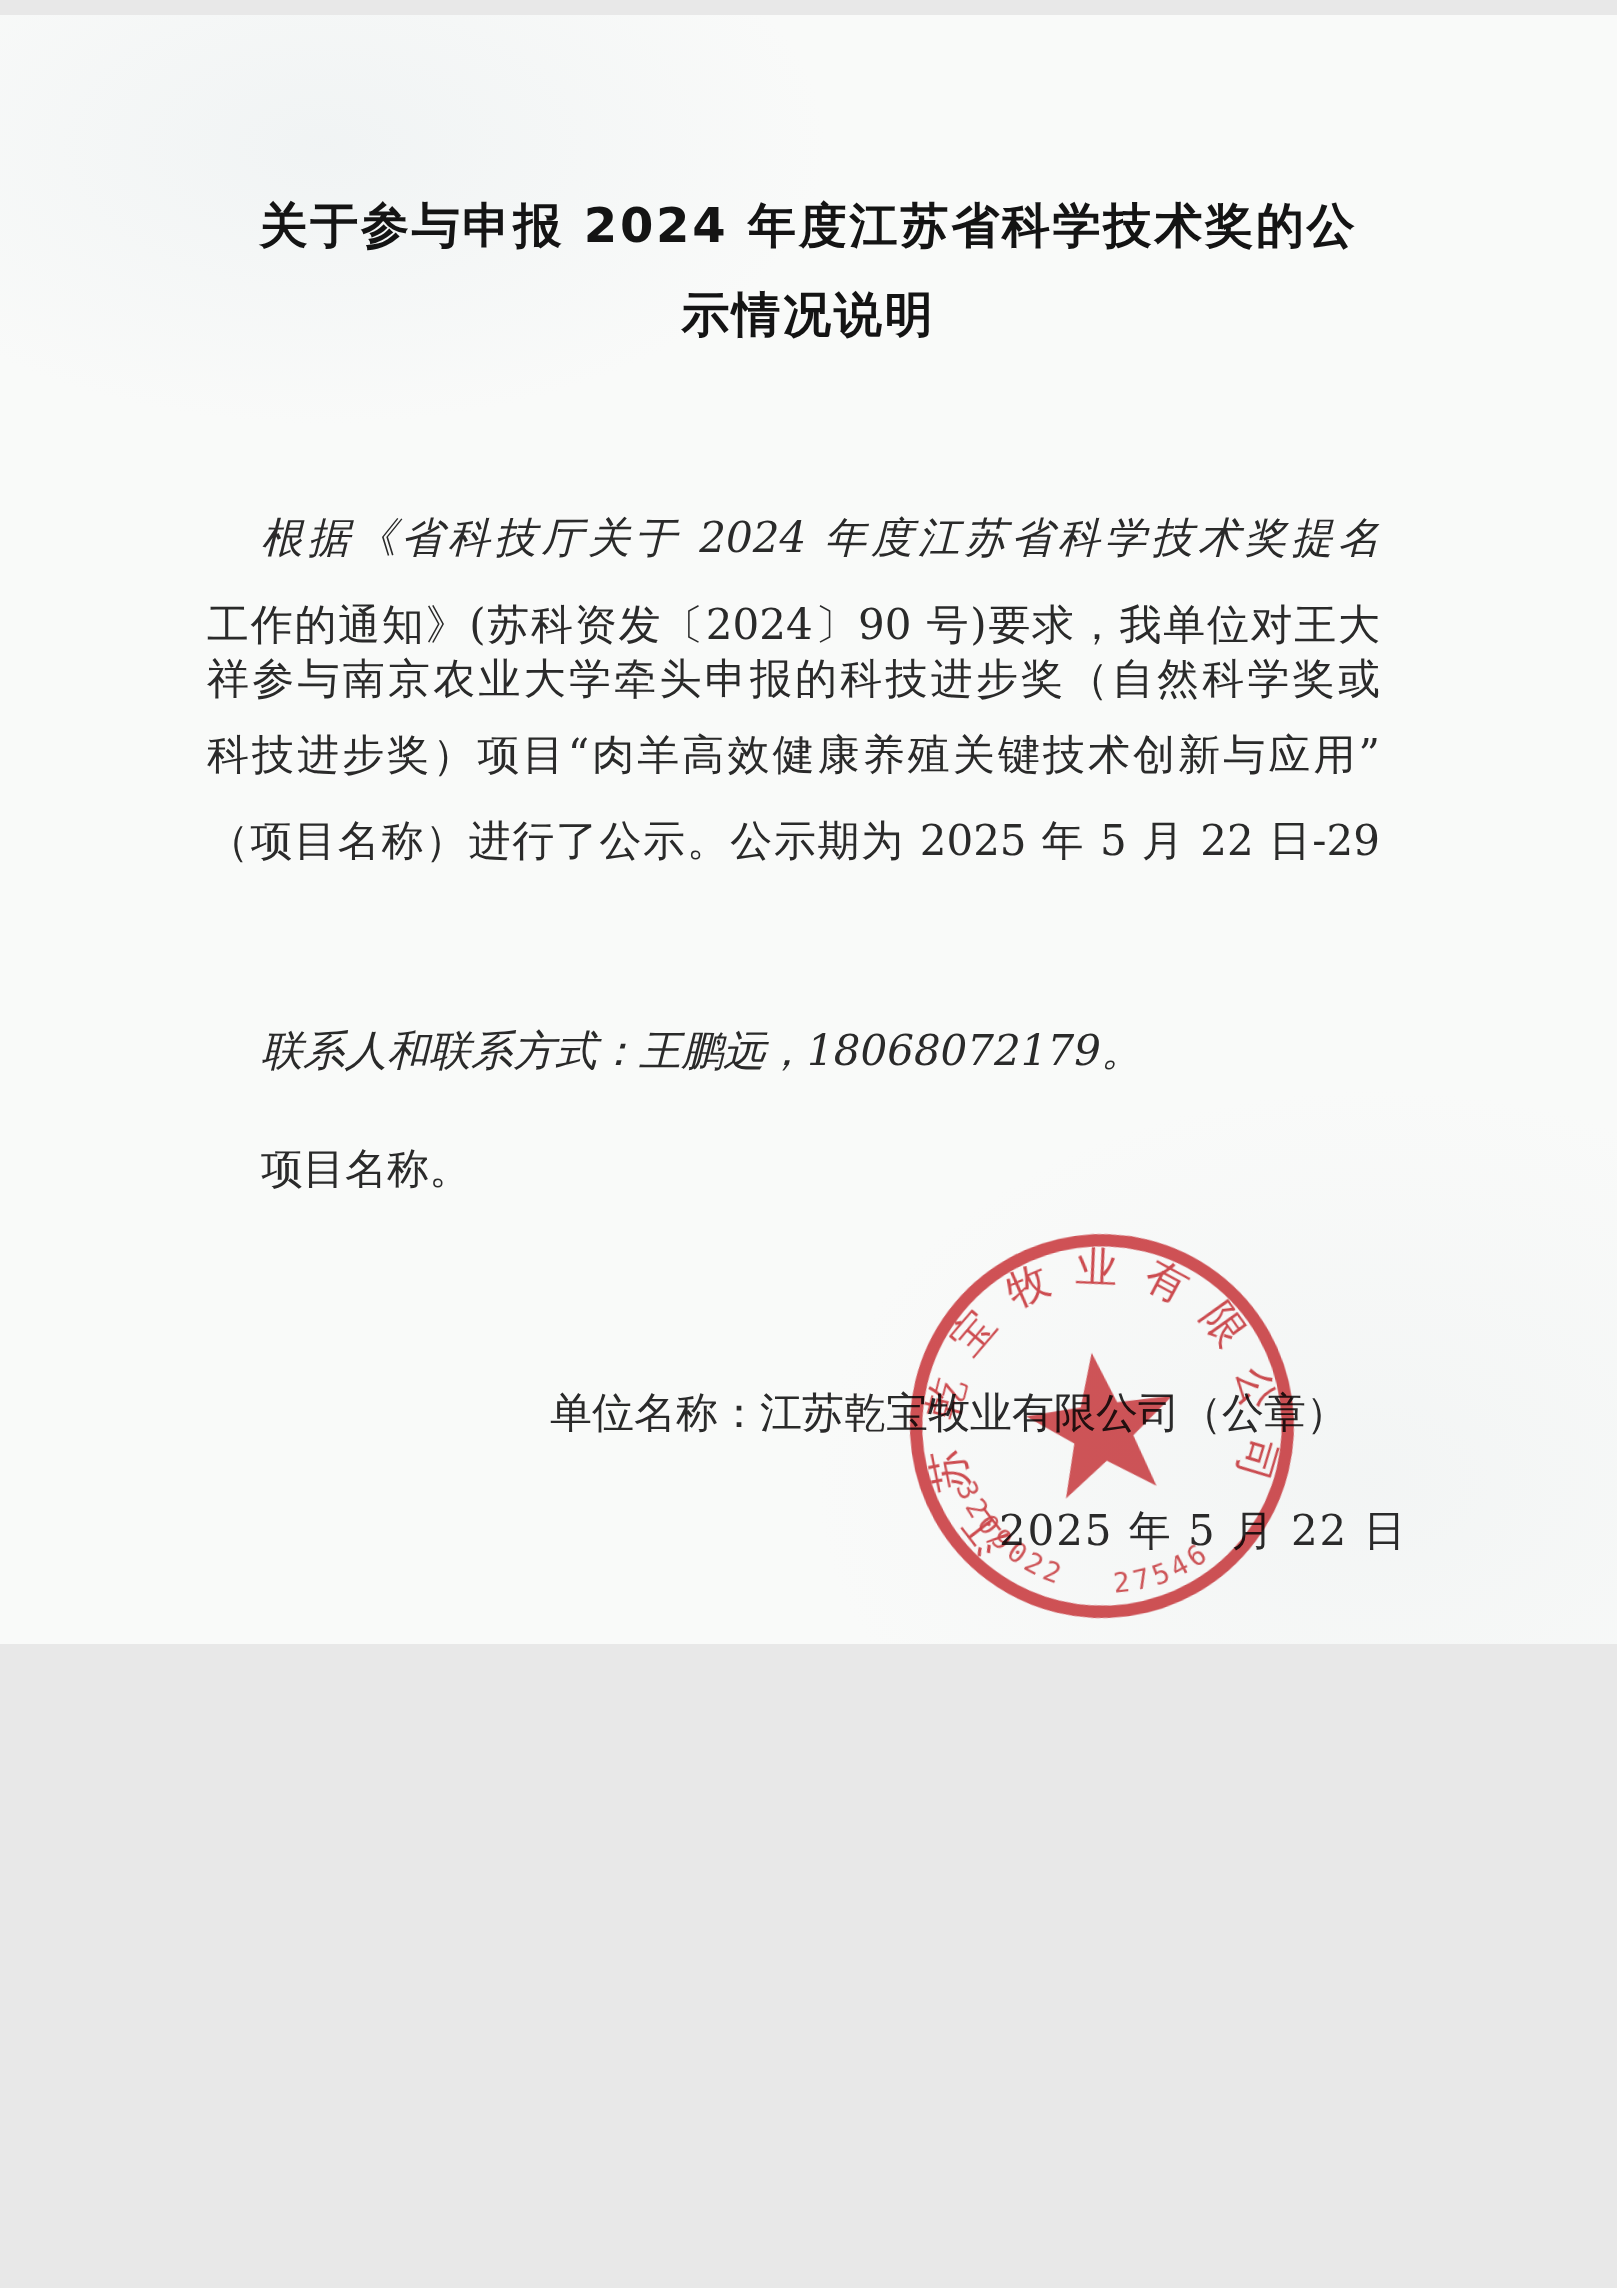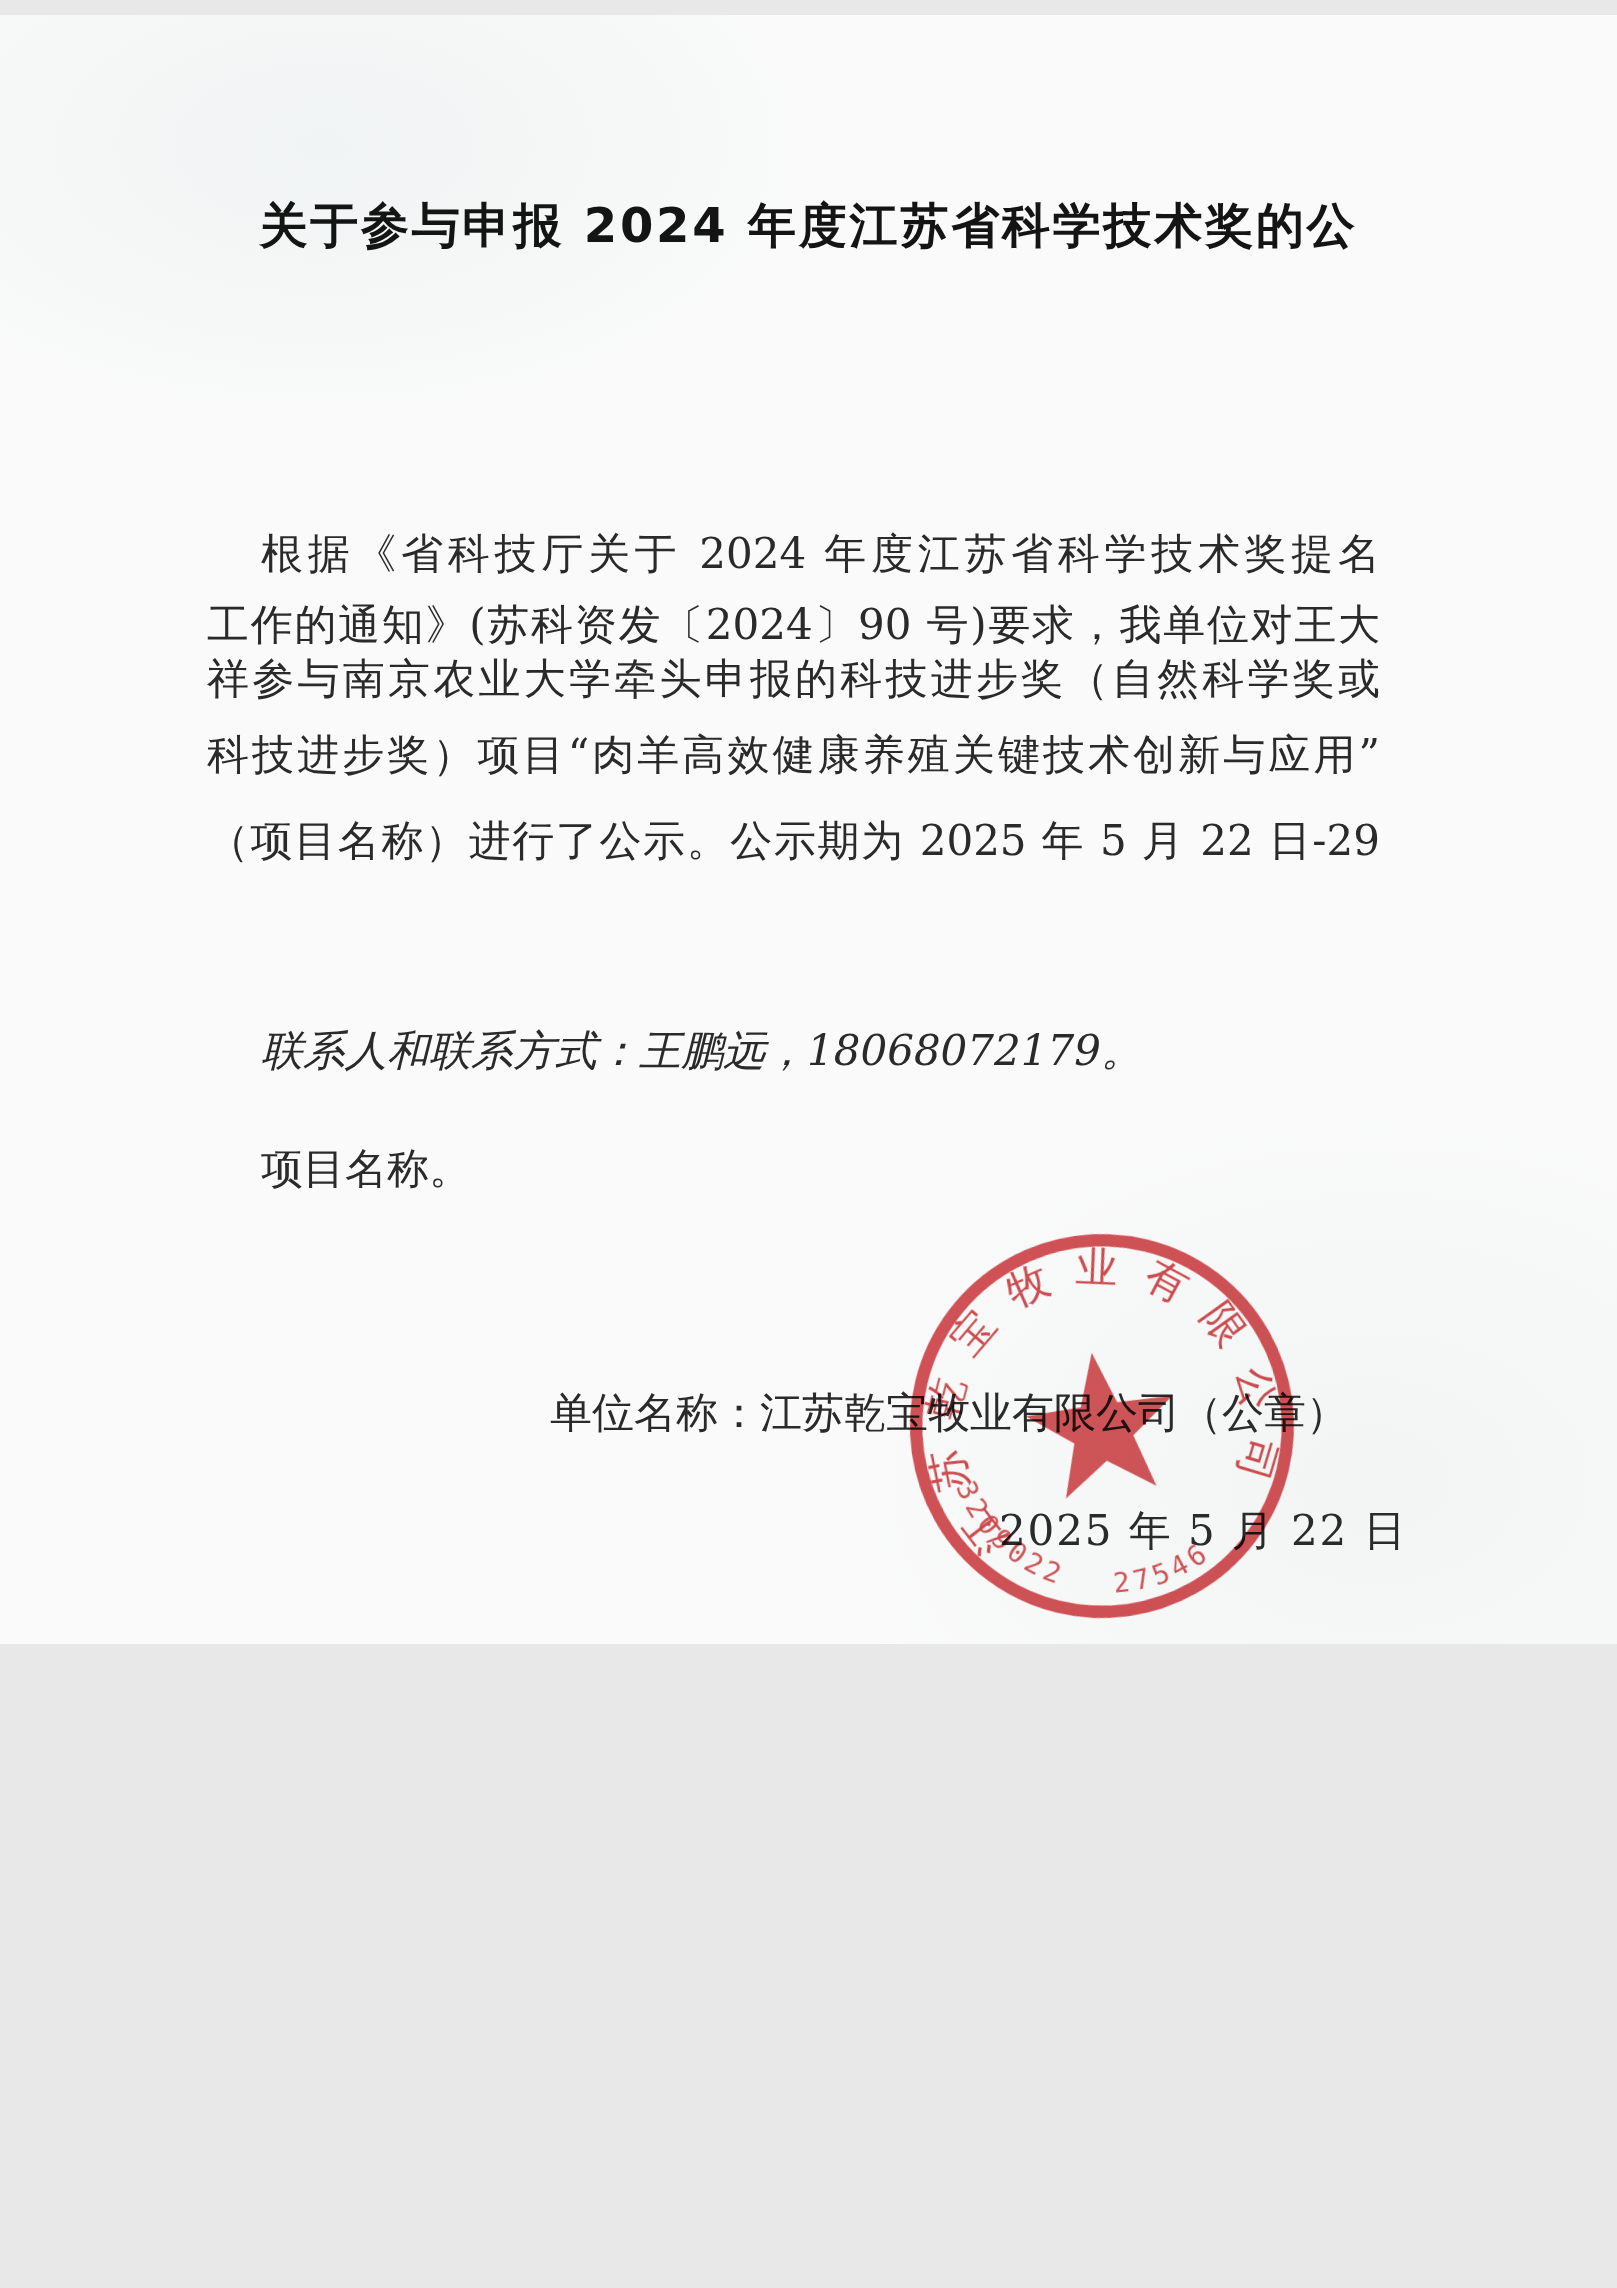--- a/index.html
+++ b/index.html
@@ -27,21 +27,21 @@
   }
   .t1{top:179px;}
   .t2{top:268px;}
   .body-line{
     position:absolute;left:207px;width:1173px;
     font-size:42px;line-height:1.15;
     text-align:justify;text-align-last:justify;
     white-space:nowrap;
     color:#2a2a2a;
   }
-  .b1{top:515px;padding-left:54px;width:1119px;}
+  .b1{top:499px;padding-left:54px;width:1119px;font-style:italic;}
   .b2{top:586px;}
   .b3{top:640px;}
   .b4{top:716px;}
   .b5{top:802px;}
   .b6{top:873px;}
   .free-line{
     position:absolute;
     font-size:42px;line-height:1.15;
     white-space:nowrap;
     color:#2a2a2a;
@@ -60,20 +60,21 @@
     pointer-events:none;
   }
   .seal svg{filter:blur(0.4px);}
 </style>
 </head>
 <body>
 
 <div class="page">
 
   <div class="title-line t1">关于参与申报 2024 年度江苏省科学技术奖的公</div>
+  <div class="title-line t2">示情况说明</div>
 
   <div class="body-line b1">根据《省科技厅关于 2024 年度江苏省科学技术奖提名</div>
   <div class="body-line b2">工作的通知》(苏科资发〔2024〕90 号)要求，我单位对王大</div>
   <div class="body-line b3">祥参与南京农业大学牵头申报的科技进步奖（自然科学奖或</div>
   <div class="body-line b4">科技进步奖）项目“肉羊高效健康养殖关键技术创新与应用”</div>
   <div class="body-line b5">（项目名称）进行了公示。公示期为 2025 年 5 月 22 日-29</div>
 
   <div class="free-line contact">联系人和联系方式：王鹏远，18068072179。</div>
   <div class="free-line statement">项目名称。</div>
   <div class="free-line unit">单位名称：江苏乾宝牧业有限公司（公章）</div>

